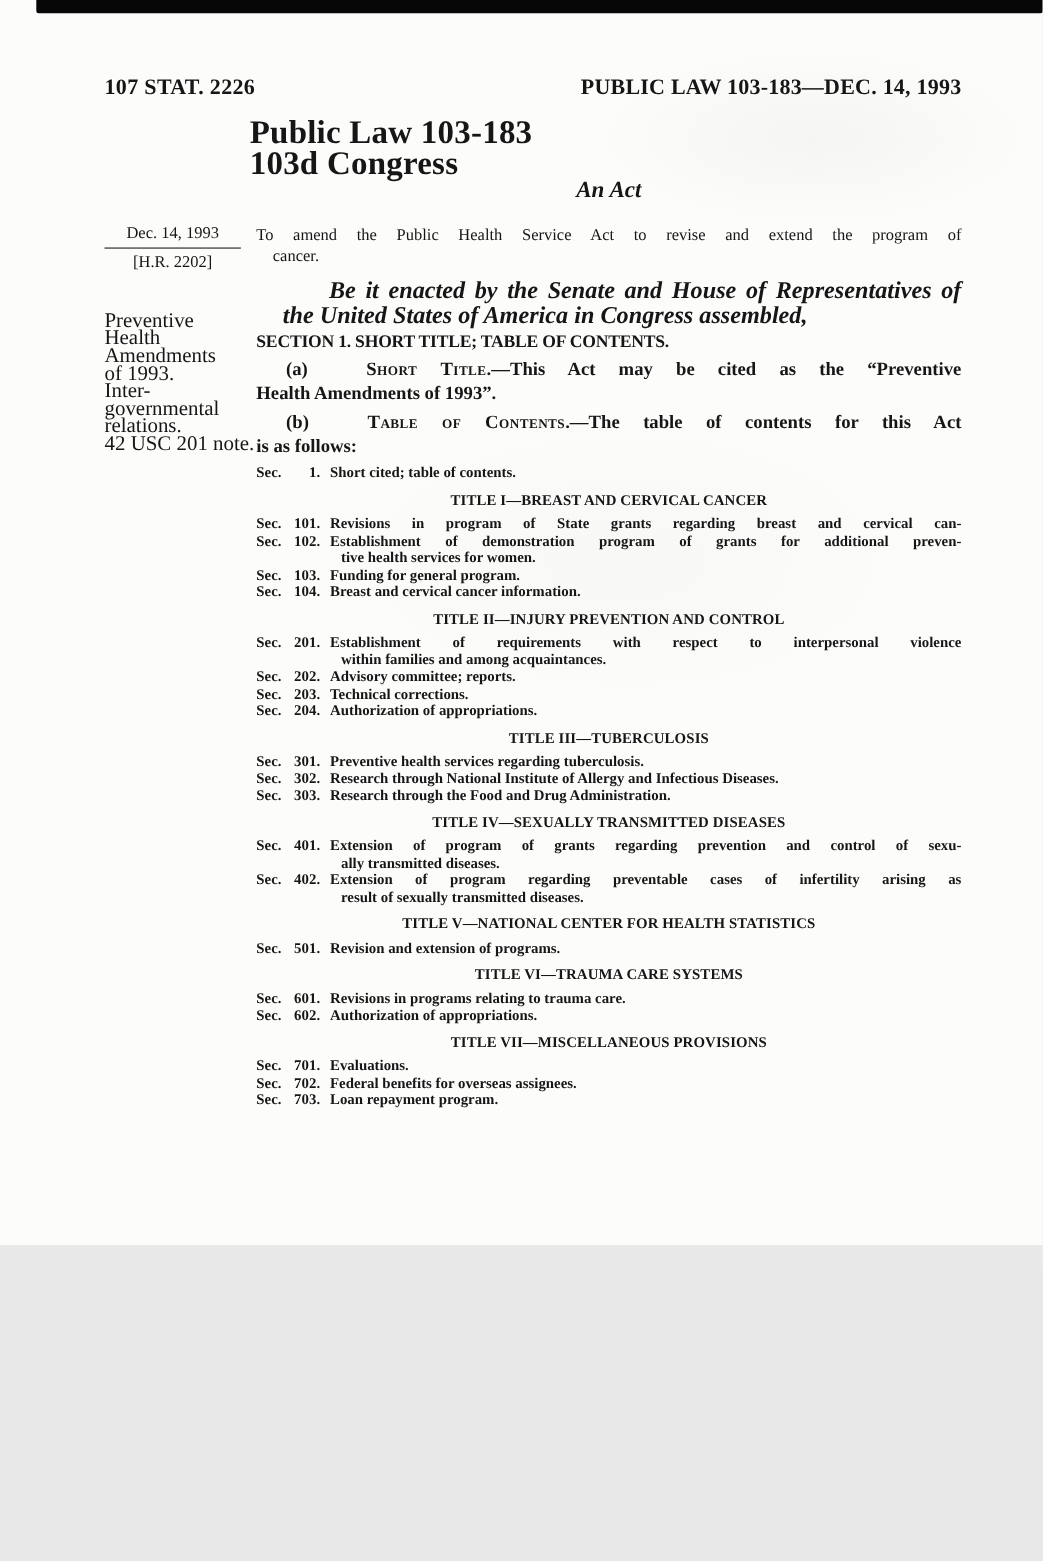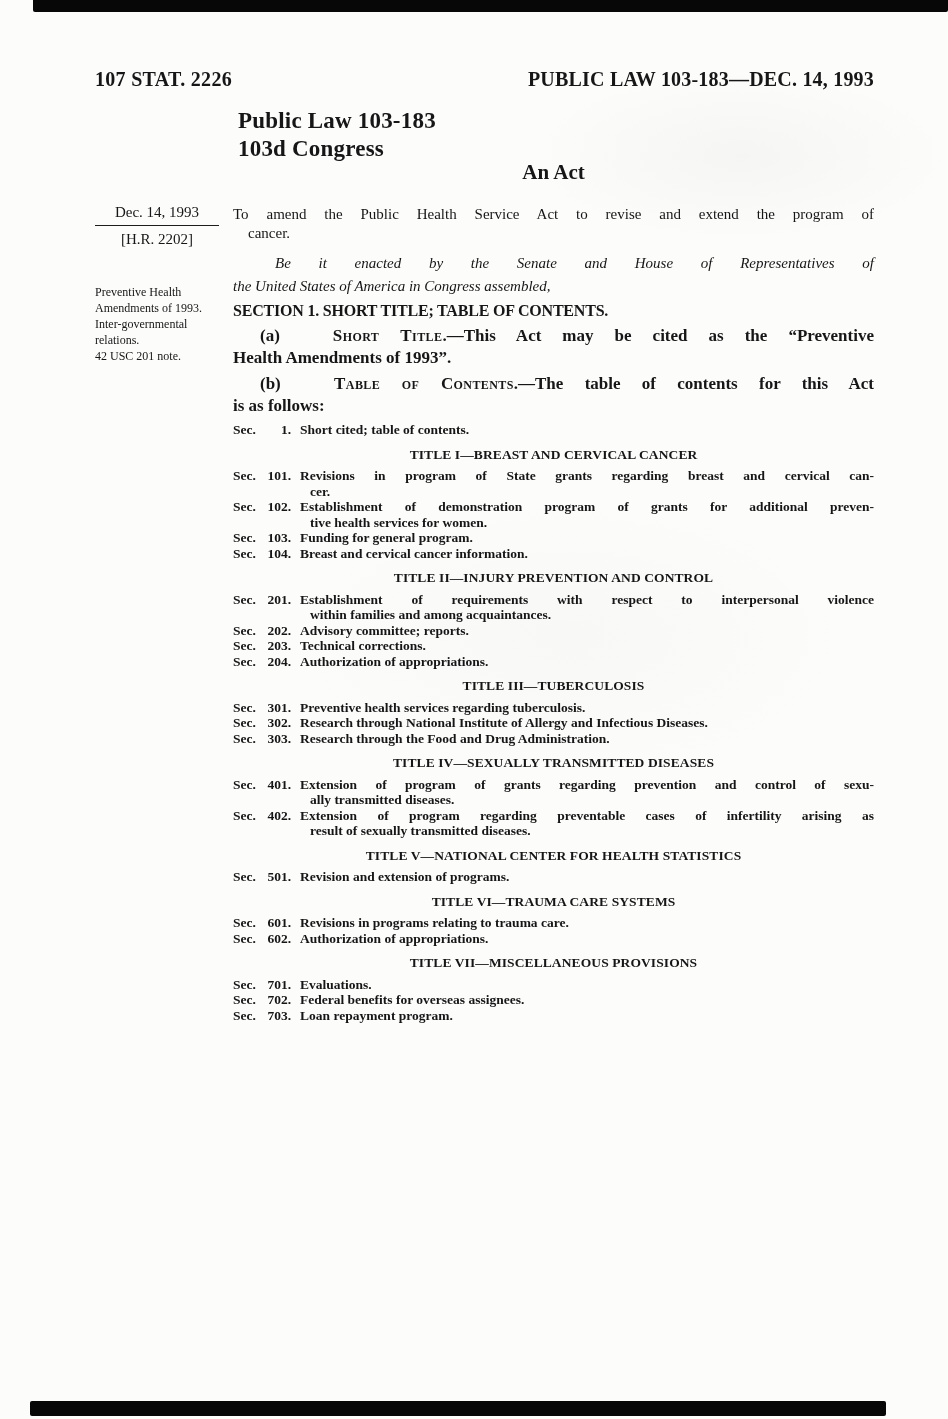--- a/index.html
+++ b/index.html
@@ -1,58 +1,58 @@
 <!DOCTYPE html>
 <html><head>
 <meta charset="utf-8">
 <style>
   html, body { margin: 0; padding: 0; background: #e8e8e8; }
   .page {
     position: relative;
     width: 948px;
-    height: 1419px;
+    height: 1132px;
     margin: 0 auto;
     background:
       radial-gradient(ellipse 300px 120px at 78% 11%, rgba(120,120,120,0.05), rgba(0,0,0,0) 70%),
       radial-gradient(ellipse 400px 200px at 60% 45%, rgba(120,120,120,0.03), rgba(0,0,0,0) 70%),
       #fcfcfb;
     overflow: hidden;
     font-family: "Liberation Serif", "DejaVu Serif", serif;
     color: #161616;
   }
   
   .bar-top { position: absolute; top: 0; left: 33px; right: 0; height: 12px; background: #070707; border-radius: 0 0 2px 2px; }
   .bar-bottom { position: absolute; top: 1401px; left: 30px; width: 856px; height: 15px; background: #070707; border-radius: 2px; }
 
   
   .rh-left { position: absolute; left: 95px; top: 68px; font-size: 20px; font-weight: 700; letter-spacing: 0.3px; }
   .rh-center { position: absolute; left: 233px; width: 641px; top: 68px; text-align: right; font-size: 20px; font-weight: 700; letter-spacing: 0.2px; }
 
   
-  .title-block { position: absolute; left: 238px; top: 107px; font-size: 23px; font-weight: 700; line-height: 28px; letter-spacing: 0.2px; }
-  .an-act { position: absolute; left: 233px; width: 641px; top: 160px; text-align: center; font-size: 21px; font-weight: 700; }
+  .title-block { position: absolute; left: 227px; top: 107px; font-size: 30px; font-weight: 700; line-height: 28px; letter-spacing: 0.2px; }
+  .an-act { position: absolute; left: 233px; width: 641px; top: 160px; text-align: center; font-size: 21px; font-weight: 700; font-style: italic; }
 
   
   .margin-date { position: absolute; left: 95px; top: 203px; width: 124px; text-align: center; font-size: 15px; line-height: 18px; }
   .margin-date .date { padding-bottom: 4px; }
   .margin-date .rule { border-top: 1.7px solid #1d1d1d; width: 124px; }
   .margin-date .bill { padding-top: 4px; }
-  .side-notes { position: absolute; left: 95px; top: 284px; width: 118px; font-size: 12px; line-height: 16px; }
+  .side-notes { position: absolute; left: 95px; top: 284px; width: 118px; font-size: 19px; line-height: 16px; }
   .side-note { margin: 0; }
   .side-note.nowrap { white-space: nowrap; }
 
   
   .main-col { position: absolute; left: 233px; top: 205px; width: 641px; }
 
   .preamble { font-size: 15px; font-weight: 400; line-height: 19px; }
   .preamble .p-line { text-align: justify; text-align-last: justify; padding-left: 15px; }
   .preamble .p-line.first { padding-left: 0; }
   .preamble .p-line.last { text-align-last: left; }
 
-  .enacting { margin-top: 9px; font-size: 15px; font-weight: 400; font-style: italic; line-height: 23px; }
+  .enacting { margin-top: 9px; font-size: 22px; font-weight: 700; font-style: italic; line-height: 23px; margin-left: 24px; }
   .enacting .e-line1 { text-indent: 42px; text-align: justify; text-align-last: justify; }
   .enacting .e-line2 { }
 
   .sec-heading { margin-top: 3px; font-size: 16px; font-weight: 700; letter-spacing: -0.2px; line-height: 20px; }
 
   .body-par { margin-top: 4px; font-size: 17px; font-weight: 700; line-height: 22px; }
   .body-par .b-line1 { text-indent: 27px; text-align: justify; text-align-last: justify; }
   .sc { font-variant: small-caps; letter-spacing: 0.4px; margin-left: 32px; }
 
   
@@ -127,21 +127,20 @@
           <div class="txt">
             <div class="ln">Short cited; table of contents.</div>
           </div>
         </div>
         <div class="toc-title">TITLE I—BREAST AND CERVICAL CANCER</div>
         <div class="toc-sec">
           <span class="lab">Sec.</span>
           <span class="num">101.</span>
           <div class="txt">
             <div class="ln jl">Revisions in program of State grants regarding breast and cervical can-</div>
-            <div class="ln cont">cer.</div>
           </div>
         </div>
         <div class="toc-sec">
           <span class="lab">Sec.</span>
           <span class="num">102.</span>
           <div class="txt">
             <div class="ln jl">Establishment of demonstration program of grants for additional preven-</div>
             <div class="ln cont">tive health services for women.</div>
           </div>
         </div>

